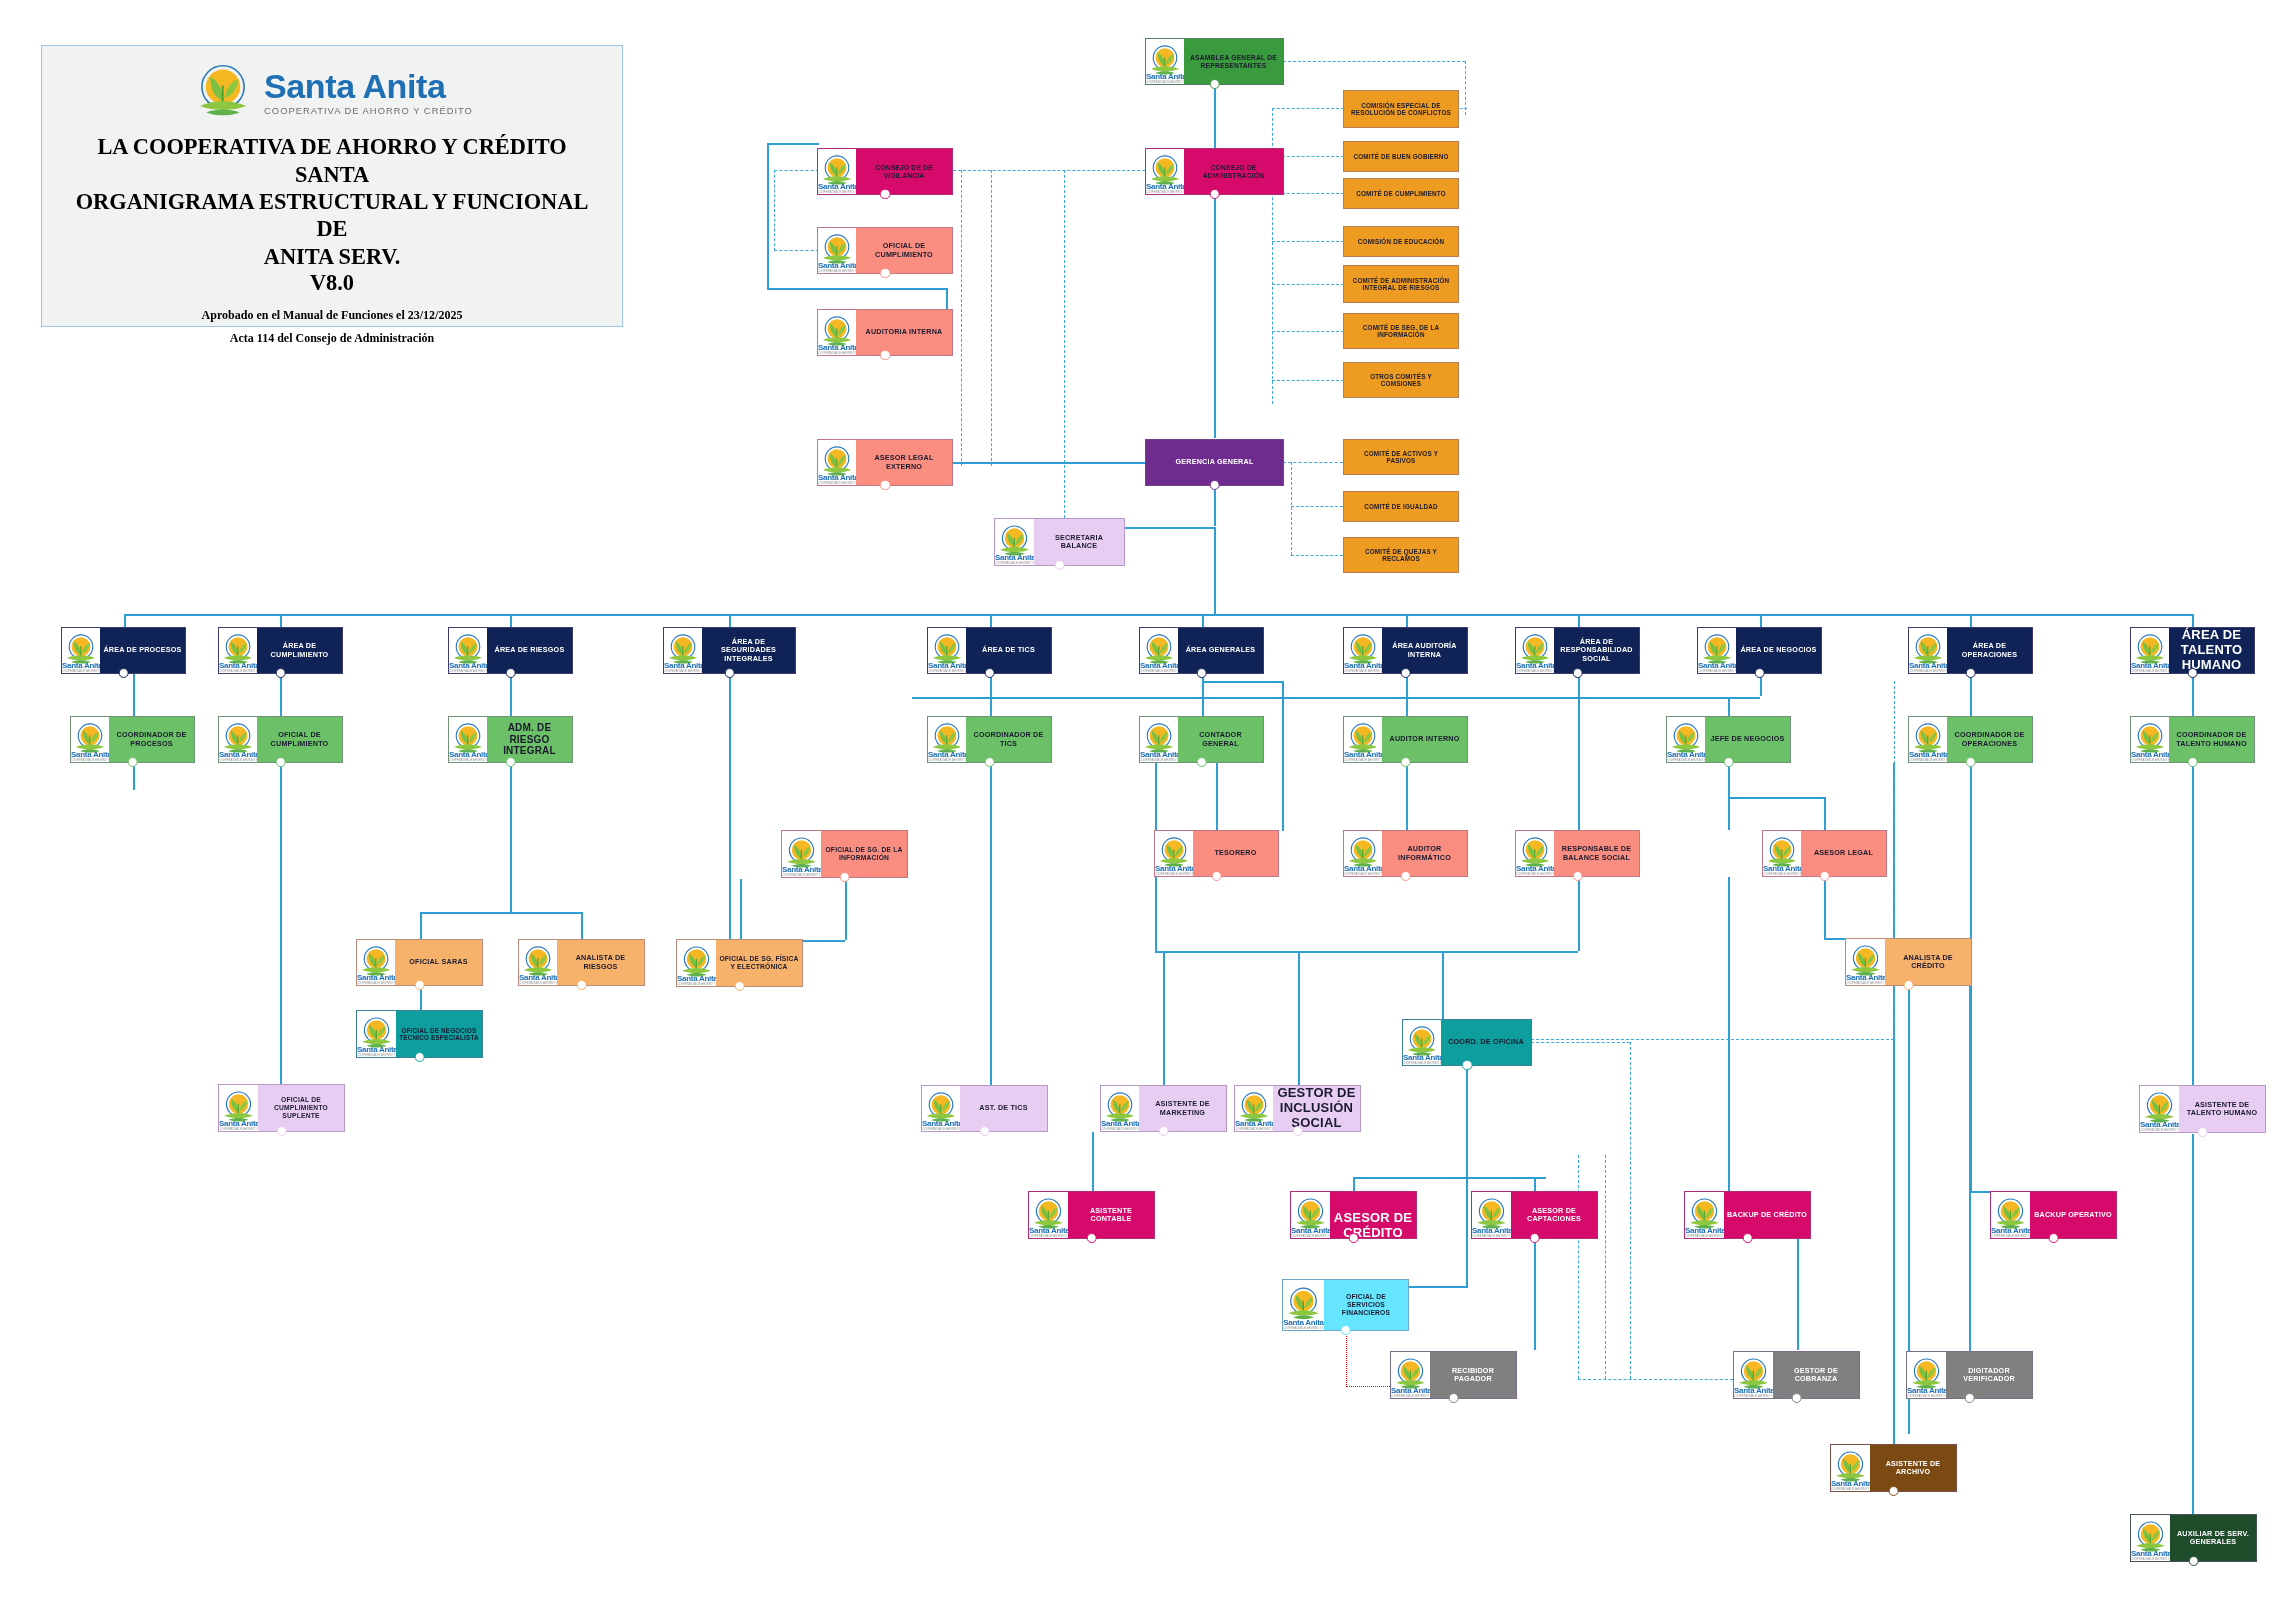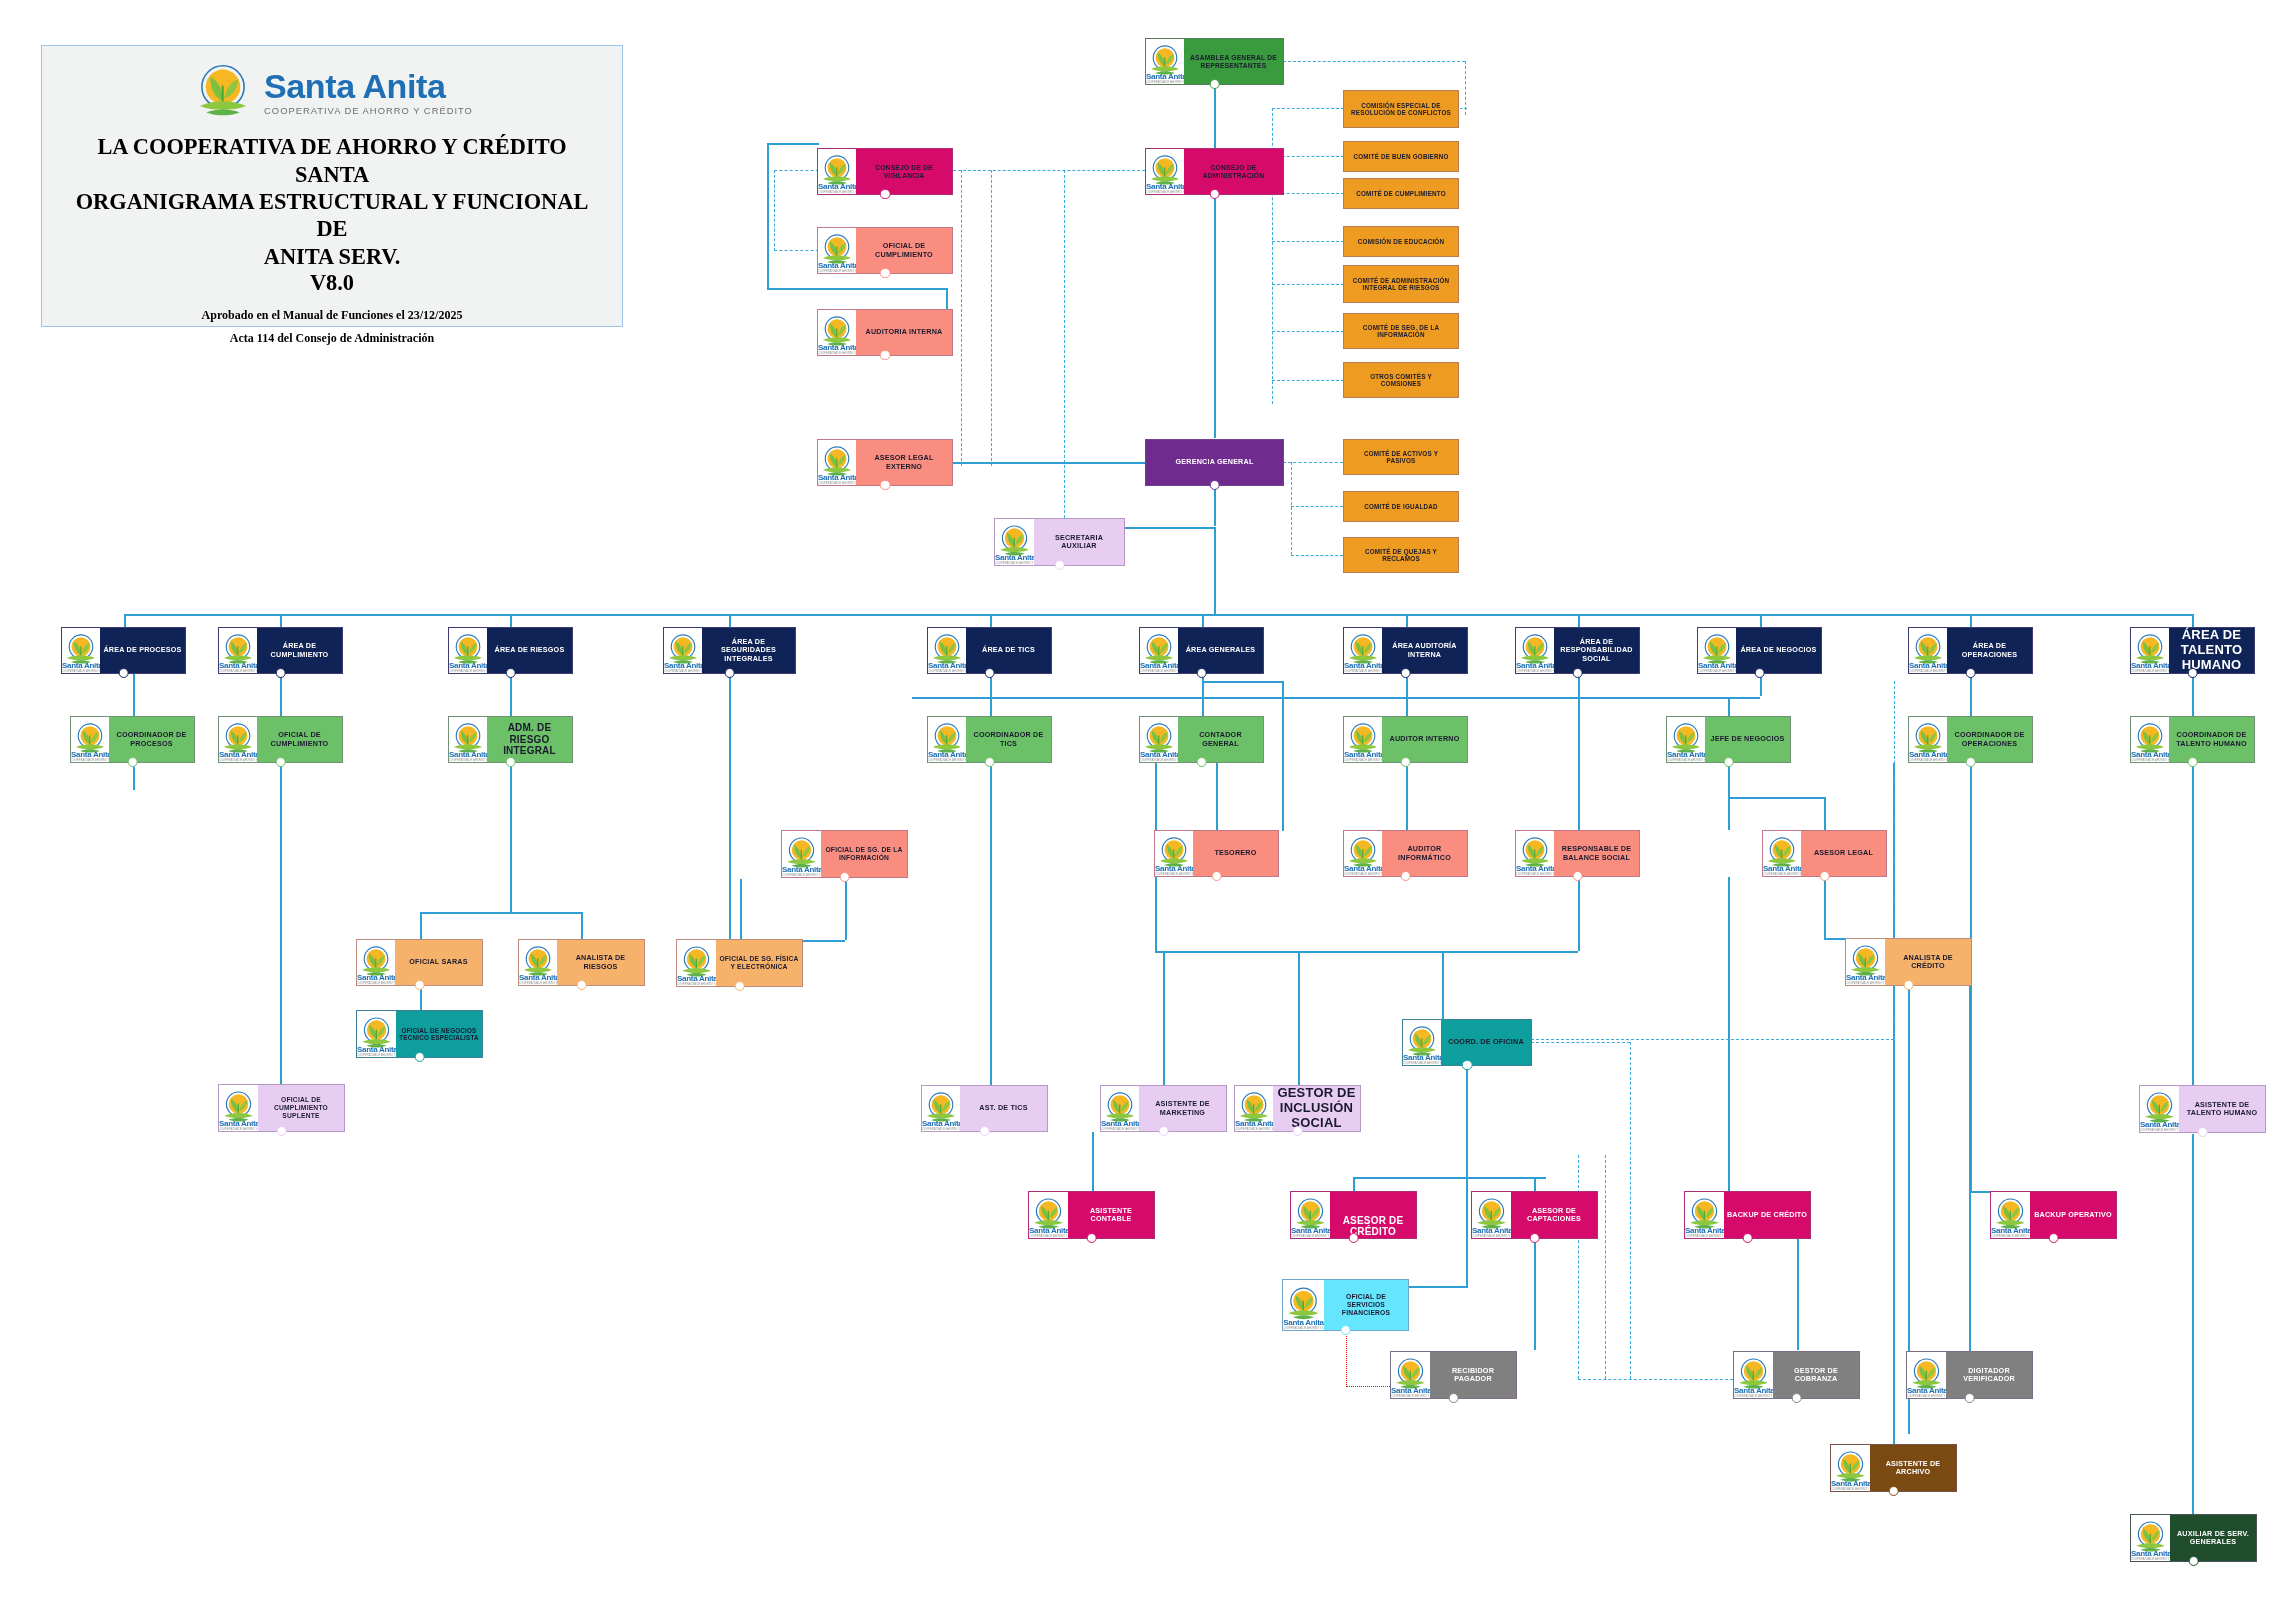--- a/index.html
+++ b/index.html
@@ -461,21 +461,21 @@
   <circle cx="50" cy="40" r="25" fill="#f5b722"></circle>
   <path d="M50 62 C50 47 44 34 31 26 C31 43 37 56 50 62 Z" fill="#7ac143"></path>
   <path d="M52 58 C54 45 62 34 73 30 C71 45 63 54 52 58 Z" fill="#8dc63f"></path>
   <path d="M48 64 L48 39 L51 39 L51 64 Z" fill="#4ba22e"></path>
   <path d="M13 70 C33 60 67 60 87 70 C67 78 33 78 13 70 Z" fill="#8dc63f"></path>
   <path d="M24 80 C40 74 60 74 76 80 C60 86 40 86 24 80 Z" fill="#5fb14a"></path>
 </svg>
        <div class="brand">Santa Anita</div>
        <div class="brandsub">COOPERATIVA DE AHORRO Y CREDITO</div></div>
         </div>
-        <div class="label" style="font-size: 7.2px; color: rgb(26, 26, 46);">SECRETARIA AUXILIAR</div>
+        <div class="label" style="font-size: 7.2px; color: rgb(26, 26, 46);">SECRETARIA BALANCE</div>
         <span class="nub"></span>
       </div>
       <div class="node plain" style="left: 1343px; top: 90px; width: 116px; height: 38px; background: rgb(237, 155, 33); color: rgb(237, 155, 33);">
         <div class="label" style="font-size: 6.3px; color: rgb(26, 26, 46);">COMISIÓN ESPECIAL DE RESOLUCIÓN DE CONFLICTOS</div>
       </div>
       <div class="node plain" style="left: 1343px; top: 141px; width: 116px; height: 31px; background: rgb(237, 155, 33); color: rgb(237, 155, 33);">
         <div class="label" style="font-size: 6.3px; color: rgb(26, 26, 46);">COMITÉ DE BUEN GOBIERNO</div>
       </div>
       <div class="node plain" style="left: 1343px; top: 178px; width: 116px; height: 31px; background: rgb(237, 155, 33); color: rgb(237, 155, 33);">
         <div class="label" style="font-size: 6.3px; color: rgb(26, 26, 46);">COMITÉ DE CUMPLIMIENTO</div>
@@ -1175,21 +1175,21 @@
   <circle cx="50" cy="40" r="25" fill="#f5b722"></circle>
   <path d="M50 62 C50 47 44 34 31 26 C31 43 37 56 50 62 Z" fill="#7ac143"></path>
   <path d="M52 58 C54 45 62 34 73 30 C71 45 63 54 52 58 Z" fill="#8dc63f"></path>
   <path d="M48 64 L48 39 L51 39 L51 64 Z" fill="#4ba22e"></path>
   <path d="M13 70 C33 60 67 60 87 70 C67 78 33 78 13 70 Z" fill="#8dc63f"></path>
   <path d="M24 80 C40 74 60 74 76 80 C60 86 40 86 24 80 Z" fill="#5fb14a"></path>
 </svg>
        <div class="brand">Santa Anita</div>
        <div class="brandsub">COOPERATIVA DE AHORRO Y CREDITO</div></div>
         </div>
-        <div class="label" style="font-size: 10px; color: rgb(255, 255, 255); margin-top: 22px;">ASESOR DE CRÉDITO</div>
+        <div class="label" style="font-size: 13px; color: rgb(255, 255, 255); margin-top: 22px;">ASESOR DE CRÉDITO</div>
         <span class="nub"></span>
       </div>
       <div class="node" style="left: 1471px; top: 1191px; width: 127px; height: 48px; background: rgb(214, 10, 107); color: rgb(214, 10, 107);">
         <div class="badge" style="width: 39px;">
           <div class="mini-logo">
 <svg viewBox="0 0 100 100" width="100%" height="100%" preserveAspectRatio="xMidYMid meet" aria-hidden="true">
   <circle cx="50" cy="40" r="31" fill="none" stroke="#2a79b8" stroke-width="3"></circle>
   <circle cx="50" cy="40" r="25" fill="#f5b722"></circle>
   <path d="M50 62 C50 47 44 34 31 26 C31 43 37 56 50 62 Z" fill="#7ac143"></path>
   <path d="M52 58 C54 45 62 34 73 30 C71 45 63 54 52 58 Z" fill="#8dc63f"></path>

